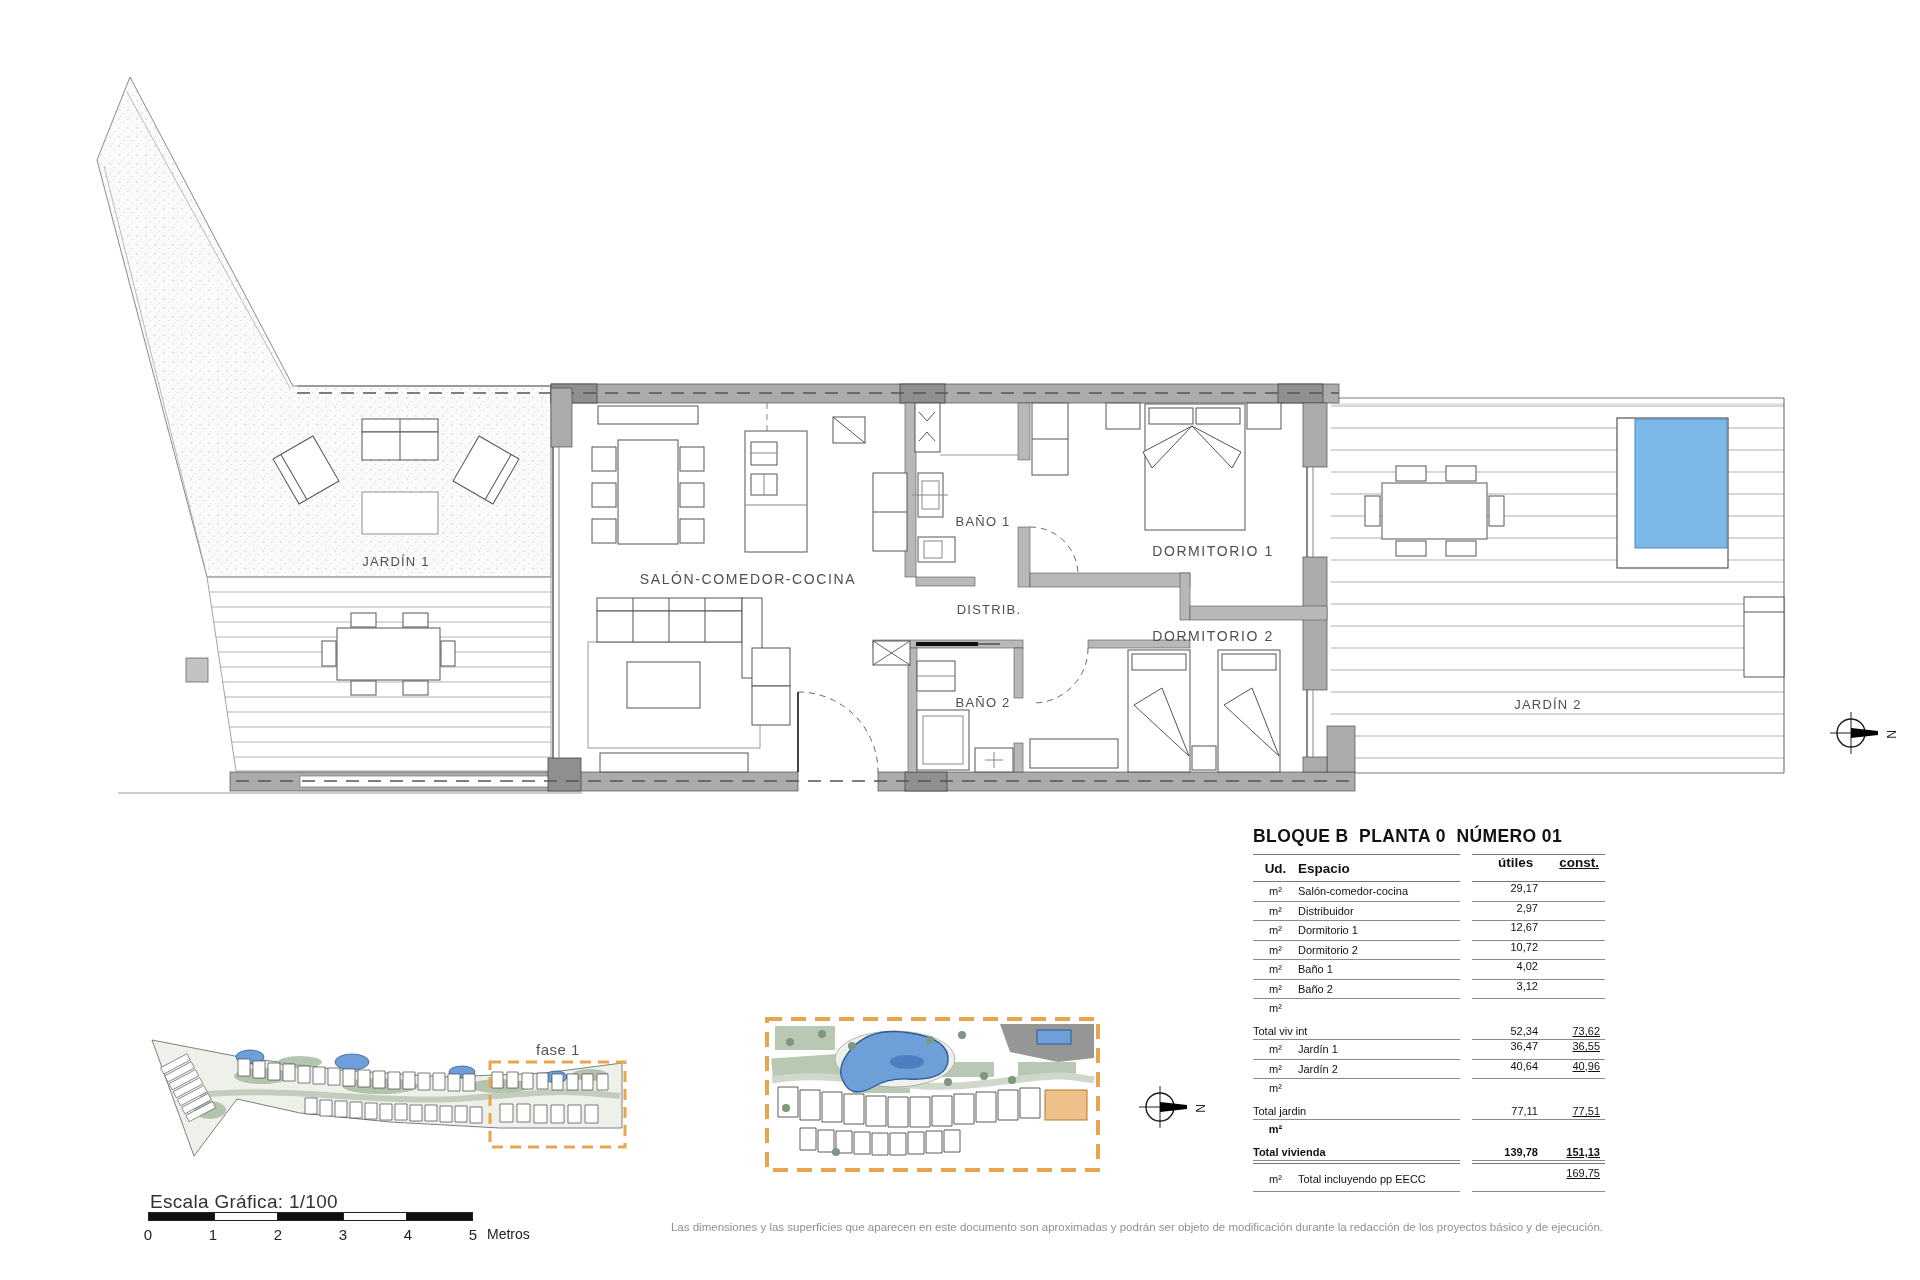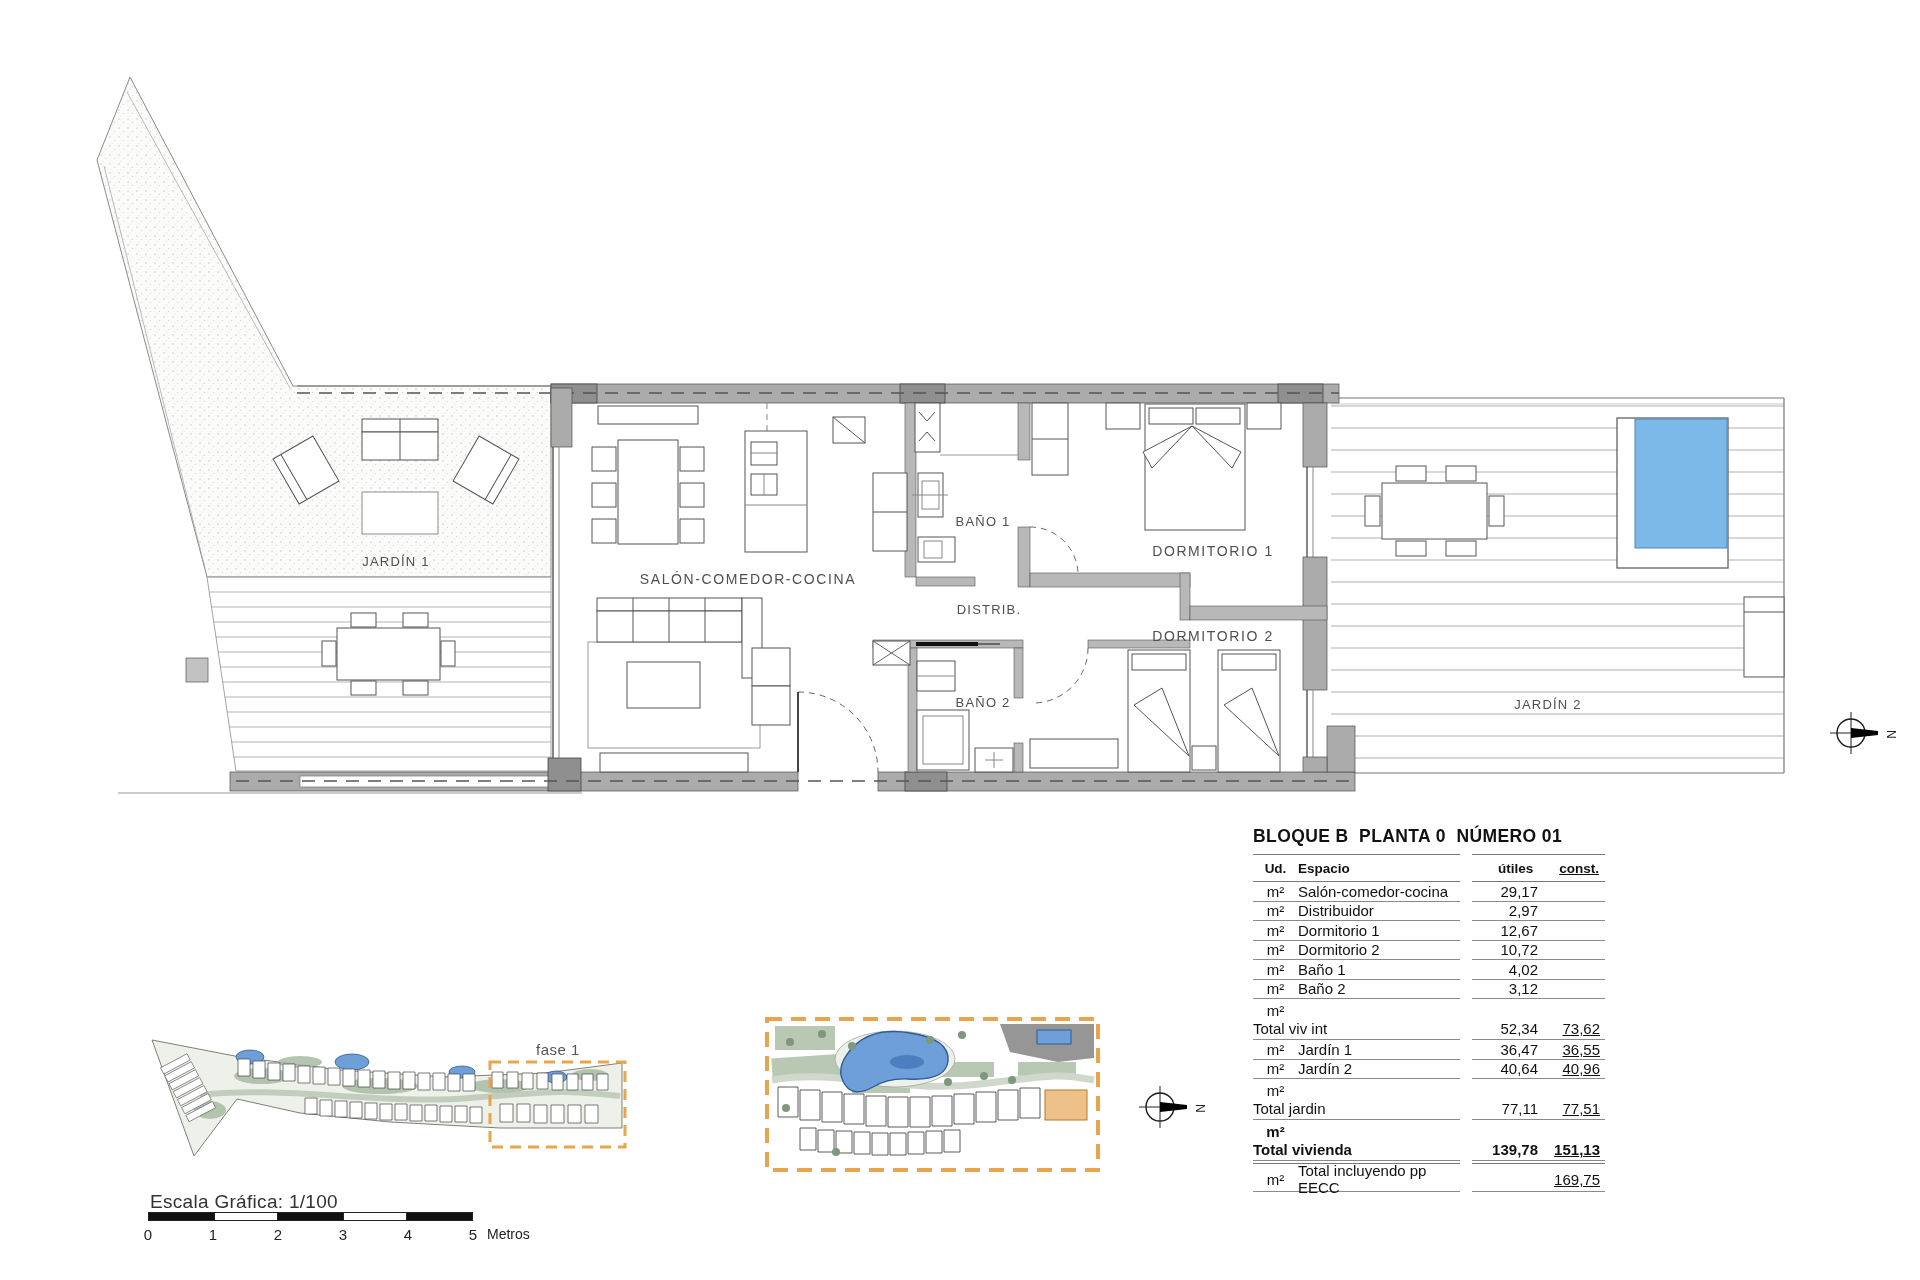--- a/index.html
+++ b/index.html
@@ -15,23 +15,23 @@
   .compass-n{font-size:12px;fill:#222;}
 
   
   .sumtable{position:absolute;left:1253px;top:826px;width:352px;color:#111;}
   .sumtable .title{font-size:17.5px;font-weight:bold;letter-spacing:.4px;white-space:pre;margin-bottom:7px;}
   .rule{display:flex;}
   .rule .l{width:207px;border-top:1.6px solid #777;}
   .rule .gap{width:12px;}
   .rule .r{width:133px;border-top:1.6px solid #777;}
   .thead{display:flex;align-items:center;height:26px;font-weight:bold;font-size:13.5px;}
-  .trow{display:flex;font-size:15px;height:19.5px;align-items:center;}
+  .trow{display:flex;font-size:11px;height:19.5px;align-items:center;}
   .gl{width:207px;display:flex;align-self:stretch;align-items:center;border-bottom:1.4px solid #8a8a8a;position:relative;}
-  .gr{width:133px;margin-left:12px;display:flex;align-self:stretch;align-items:center;border-bottom:1.4px solid #8a8a8a;}
+  .gr{width:133px;margin-left:12px;display:flex;align-self:stretch;align-items:flex-start;border-bottom:1.4px solid #8a8a8a;}
   .thead .gl,.thead .gr{border-bottom:none;}
   .ud{width:45px;text-align:center;}
   .esp{flex:1;text-align:left;}
   .nu{width:66px;text-align:right;padding-right:2px;}
   .nc{width:60px;text-align:right;padding-right:2px;text-decoration:underline;}
   .thead .nu{padding-right:10px;}
   .thead .nc{padding-right:6px;}
   .trow.tall{height:41px;}
   .trow.tall .gl,.trow.tall .gr{align-items:flex-end;}
   .trow.tall .esp,.trow.tall .nu,.trow.tall .nc{padding-bottom:2px;}
@@ -526,14 +526,15 @@
       <span class="seg-d"></span>
 </div>
 <span class="tick" style="left:140px">0</span>
 <span class="tick" style="left:205px">1</span>
 <span class="tick" style="left:270px">2</span>
 <span class="tick" style="left:335px">3</span>
 <span class="tick" style="left:400px">4</span>
 <span class="tick" style="left:465px">5</span>
 <span class="unit">Metros</span>
 
+<div class="disclaimer">Las dimensiones y las superficies que aparecen en este documento son aproximadas y podrán ser objeto de modificación durante la redacción de los proyectos básico y de ejecución.</div>
 
 </div>
 
 </body></html>

